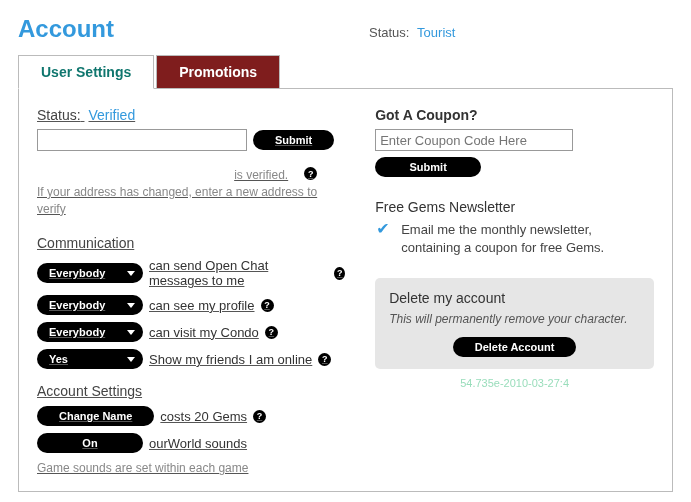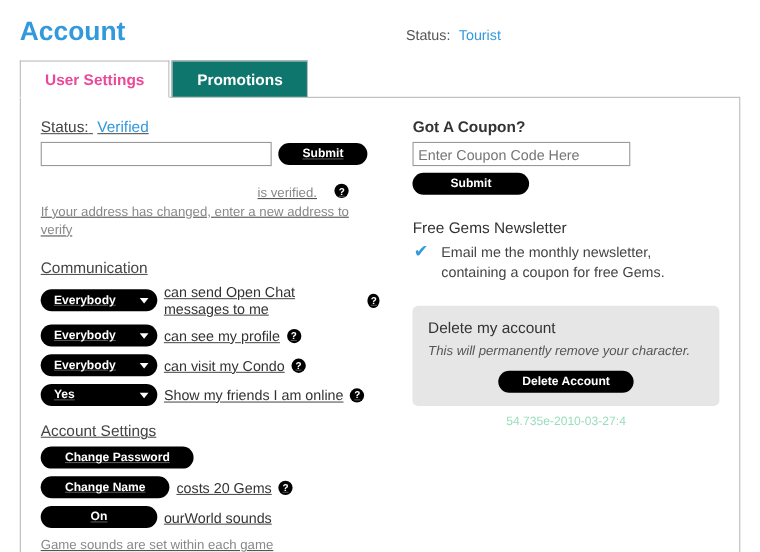--- a/index.html
+++ b/index.html
@@ -36,27 +36,27 @@
   position: relative;
   z-index: 2;
 }
 .tab {
   padding: 8px 22px;
   font-size: 14px;
   font-weight: bold;
   border: 1px solid #bbb;
   border-bottom: none;
   cursor: pointer;
-  background: #0f766e;
+  background: #7f1d1d;
   color: #fff;
   margin-right: 2px;
 }
 .tab.active {
   background: #fff;
-  color: #ec4899;
+  color: #0f766e;
   border-bottom: 1px solid #fff;
   margin-bottom: -1px;
 }
 .panel {
   border: 1px solid #bbb;
   padding: 18px 18px 14px 18px;
   position: relative;
   z-index: 1;
 }
 .columns {
@@ -255,23 +255,20 @@
               <span class="caret"></span>
             </button>
             <span class="comm-text">Show my friends I am online</span>
             <span class="help">?</span>
           </div>
         </div>
 
         <div class="acct">
           <div class="section-header">Account Settings</div>
           <div class="acct-row">
-            <button class="btn-pill" style="min-width:106px">Change Password</button>
-          </div>
-          <div class="acct-row">
             <button class="btn-pill" style="min-width:106px">Change Name</button>
             <span class="comm-text">costs 20 Gems</span>
             <span class="help">?</span>
           </div>
           <div class="acct-row">
             <button class="btn-pill" style="min-width:106px">On</button>
             <span class="comm-text">ourWorld sounds</span>
           </div>
           <div class="hint">Game sounds are set within each game</div>
         </div>

